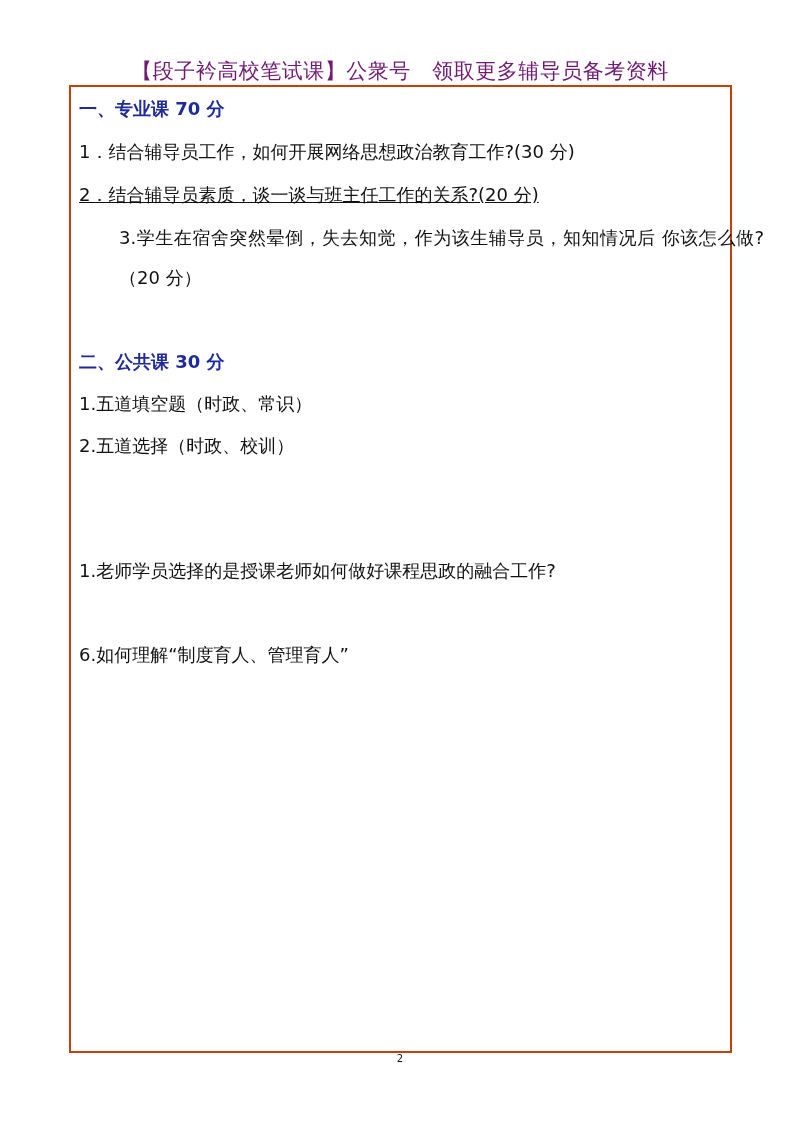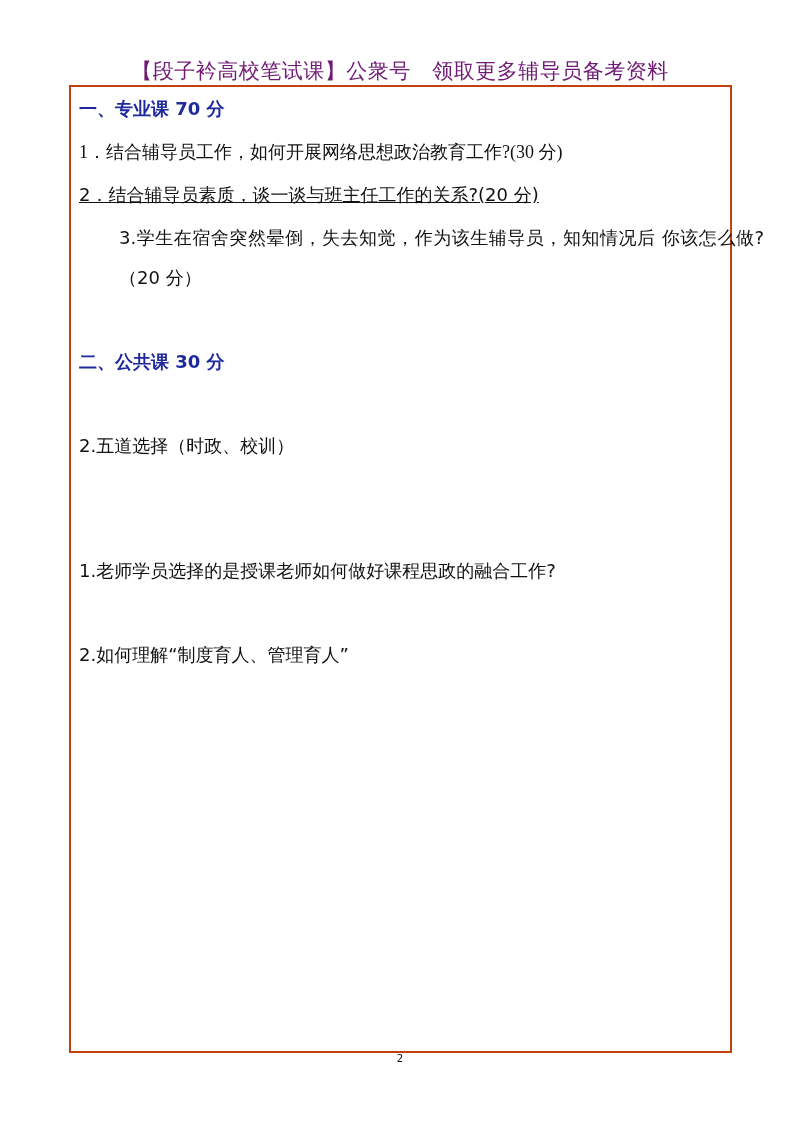--- a/index.html
+++ b/index.html
@@ -19,24 +19,25 @@
          font-size: 10px; color: #111; font-family: "DejaVu Sans", sans-serif; }
 </style>
 </head>
 <body>
 
 <div class="page-header">【段子衿高校笔试课】公衆号　领取更多辅导员备考资料</div>
 
 <div class="content-box">
 
   <div class="section-heading" style="top:10px;">一、专业课 70 分</div>
-  <div class="item" style="top:53px;font-family:Liberation Serif, serif;">1．结合辅导员工作，如何开展网络思想政治教育工作?(30 分)</div>
+  <div class="item" style="top:53px;">1．结合辅导员工作，如何开展网络思想政治教育工作?(30 分)</div>
   <div class="item" style="top:96px;text-decoration:underline;">2．结合辅导员素质，谈一谈与班主任工作的关系?(20 分)</div>
   <div class="item wrap" style="top:131px;">3.学生在宿舍突然晕倒，失去知觉，作为该生辅导员，知知情况后 你该怎么做?（20 分）</div>
 
   <div class="section-heading" style="top:263px;">二、公共课 30 分</div>
+  <div class="item" style="top:305px;">1.五道填空题（时政、常识）</div>
   <div class="item" style="top:347px;">2.五道选择（时政、校训）</div>
 
   <div class="item" style="top:472px;">1.老师学员选择的是授课老师如何做好课程思政的融合工作?</div>
-  <div class="item" style="top:556px;">2.如何理解“制度育人、管理育人”</div>
+  <div class="item" style="top:556px;">6.如何理解“制度育人、管理育人”</div>
 </div>
 
 <div class="page-number">2</div>
 
 </body></html>

